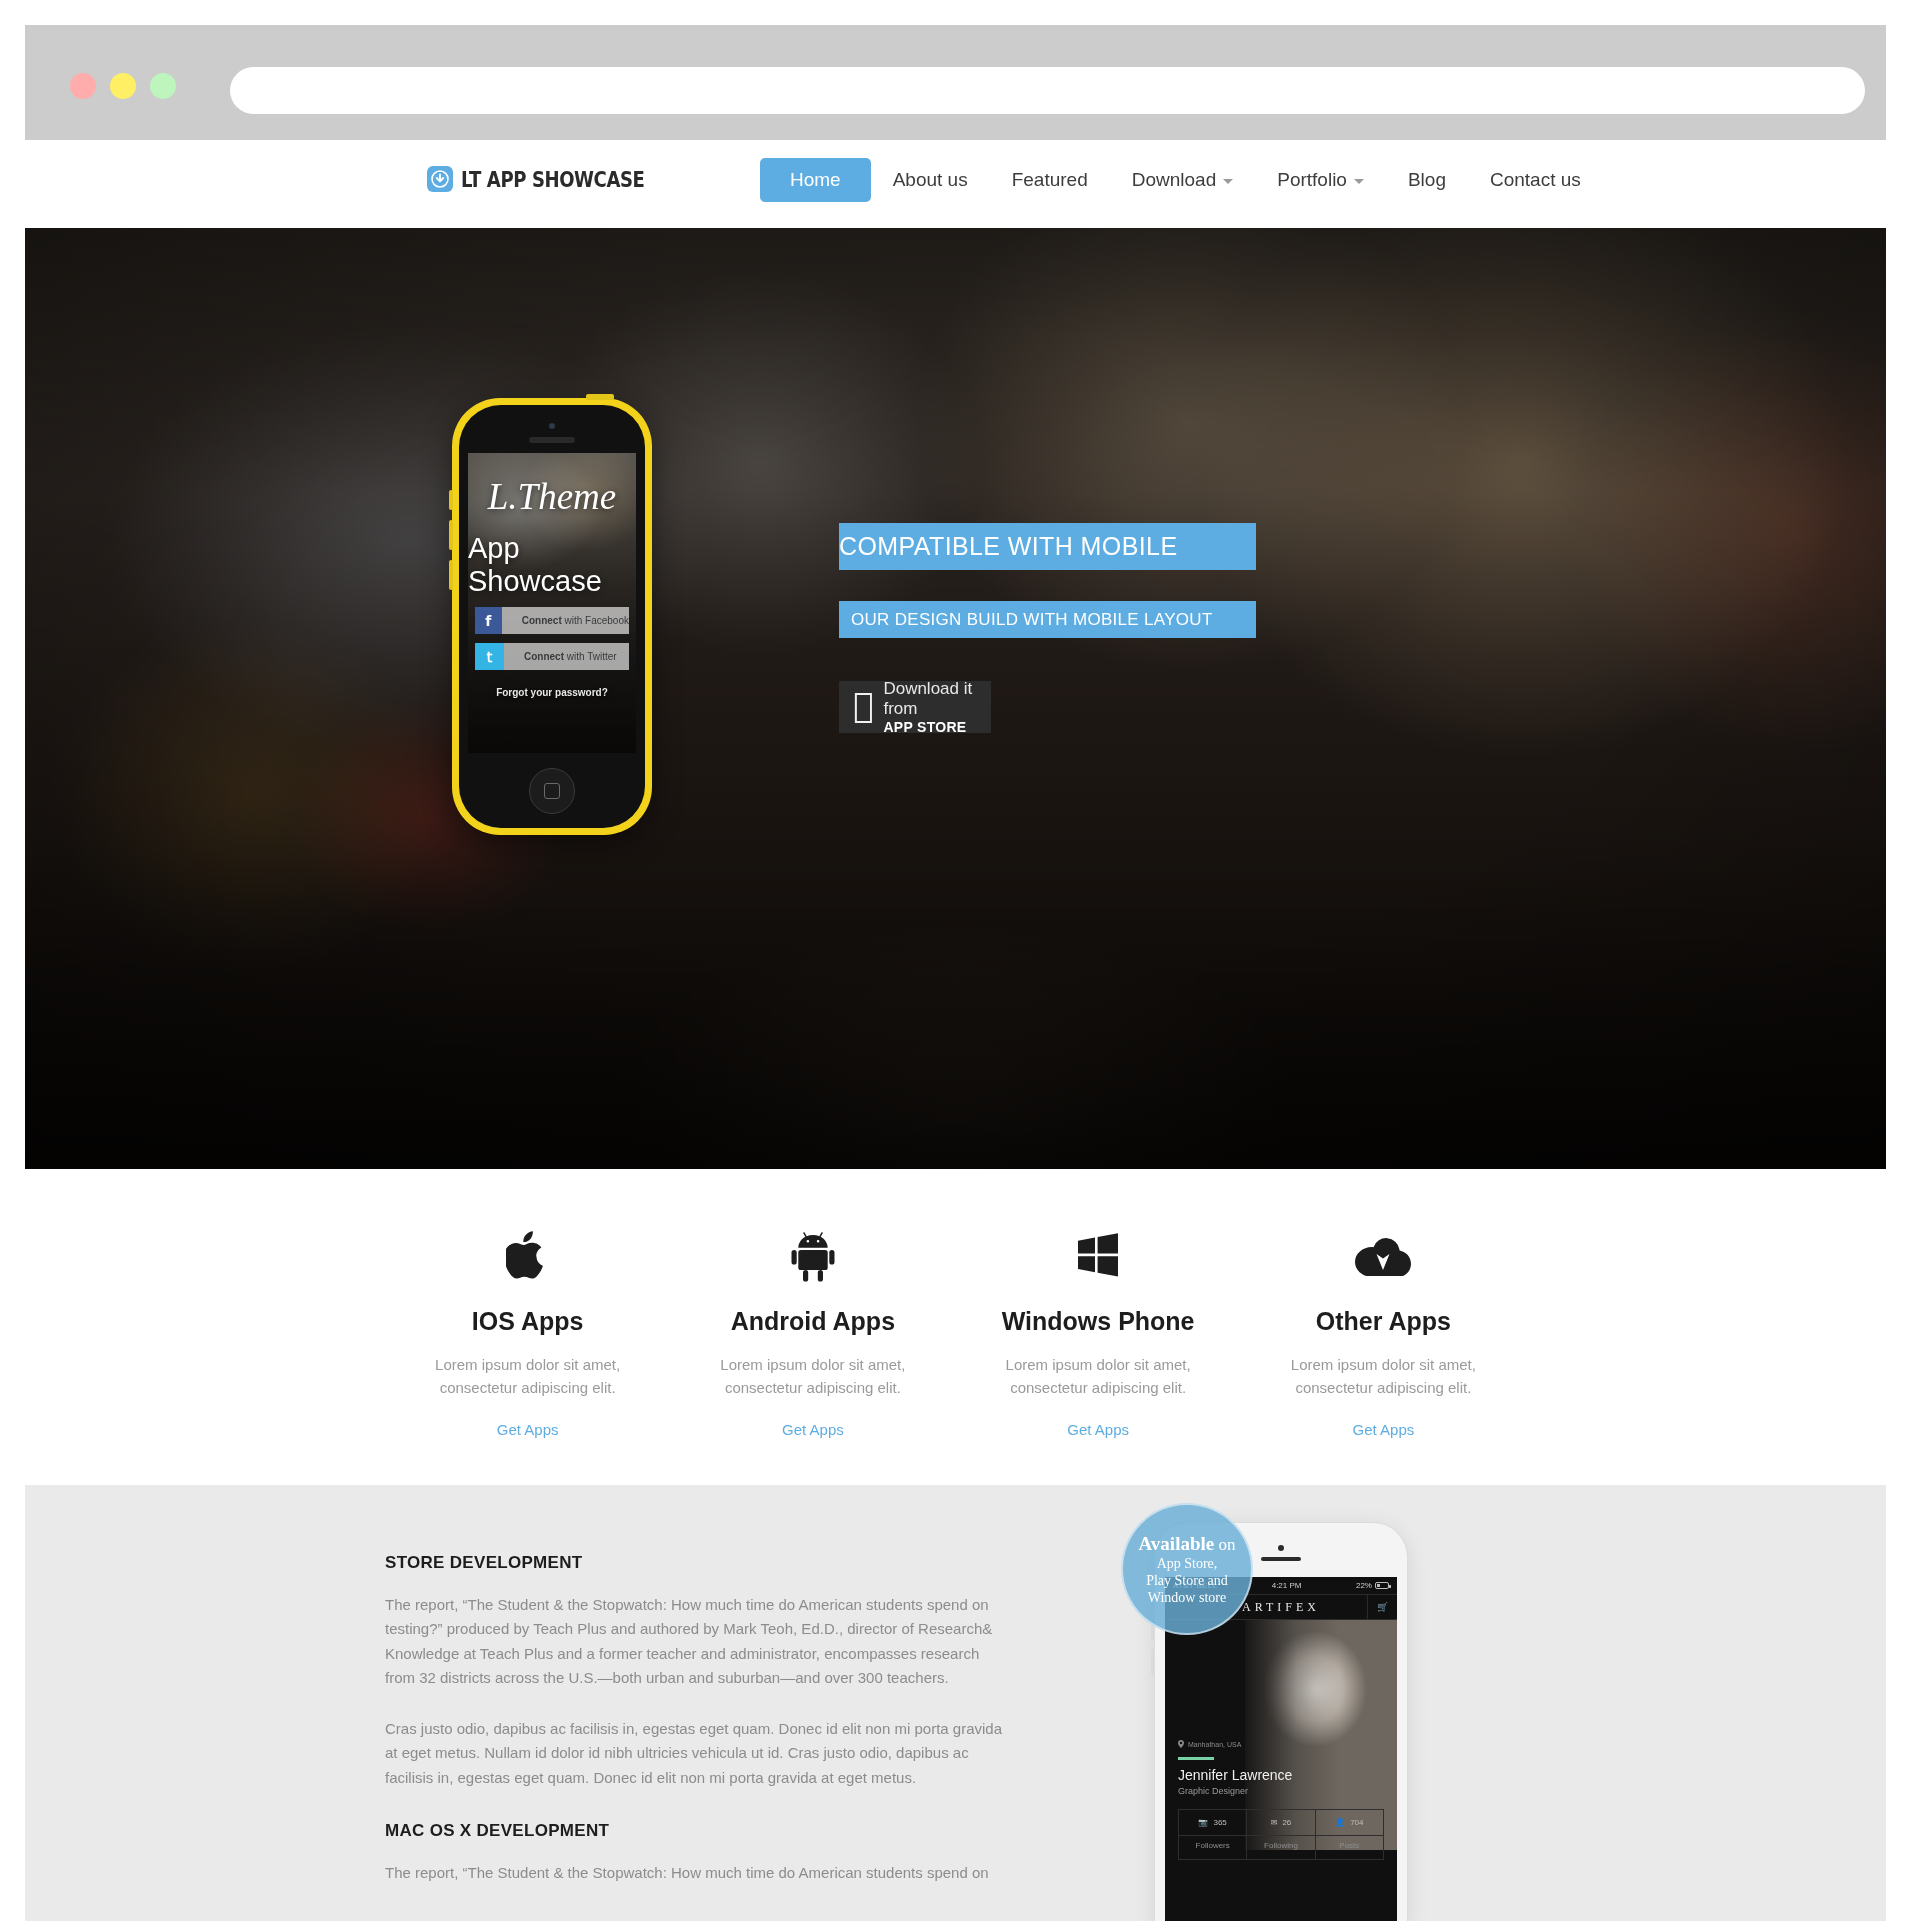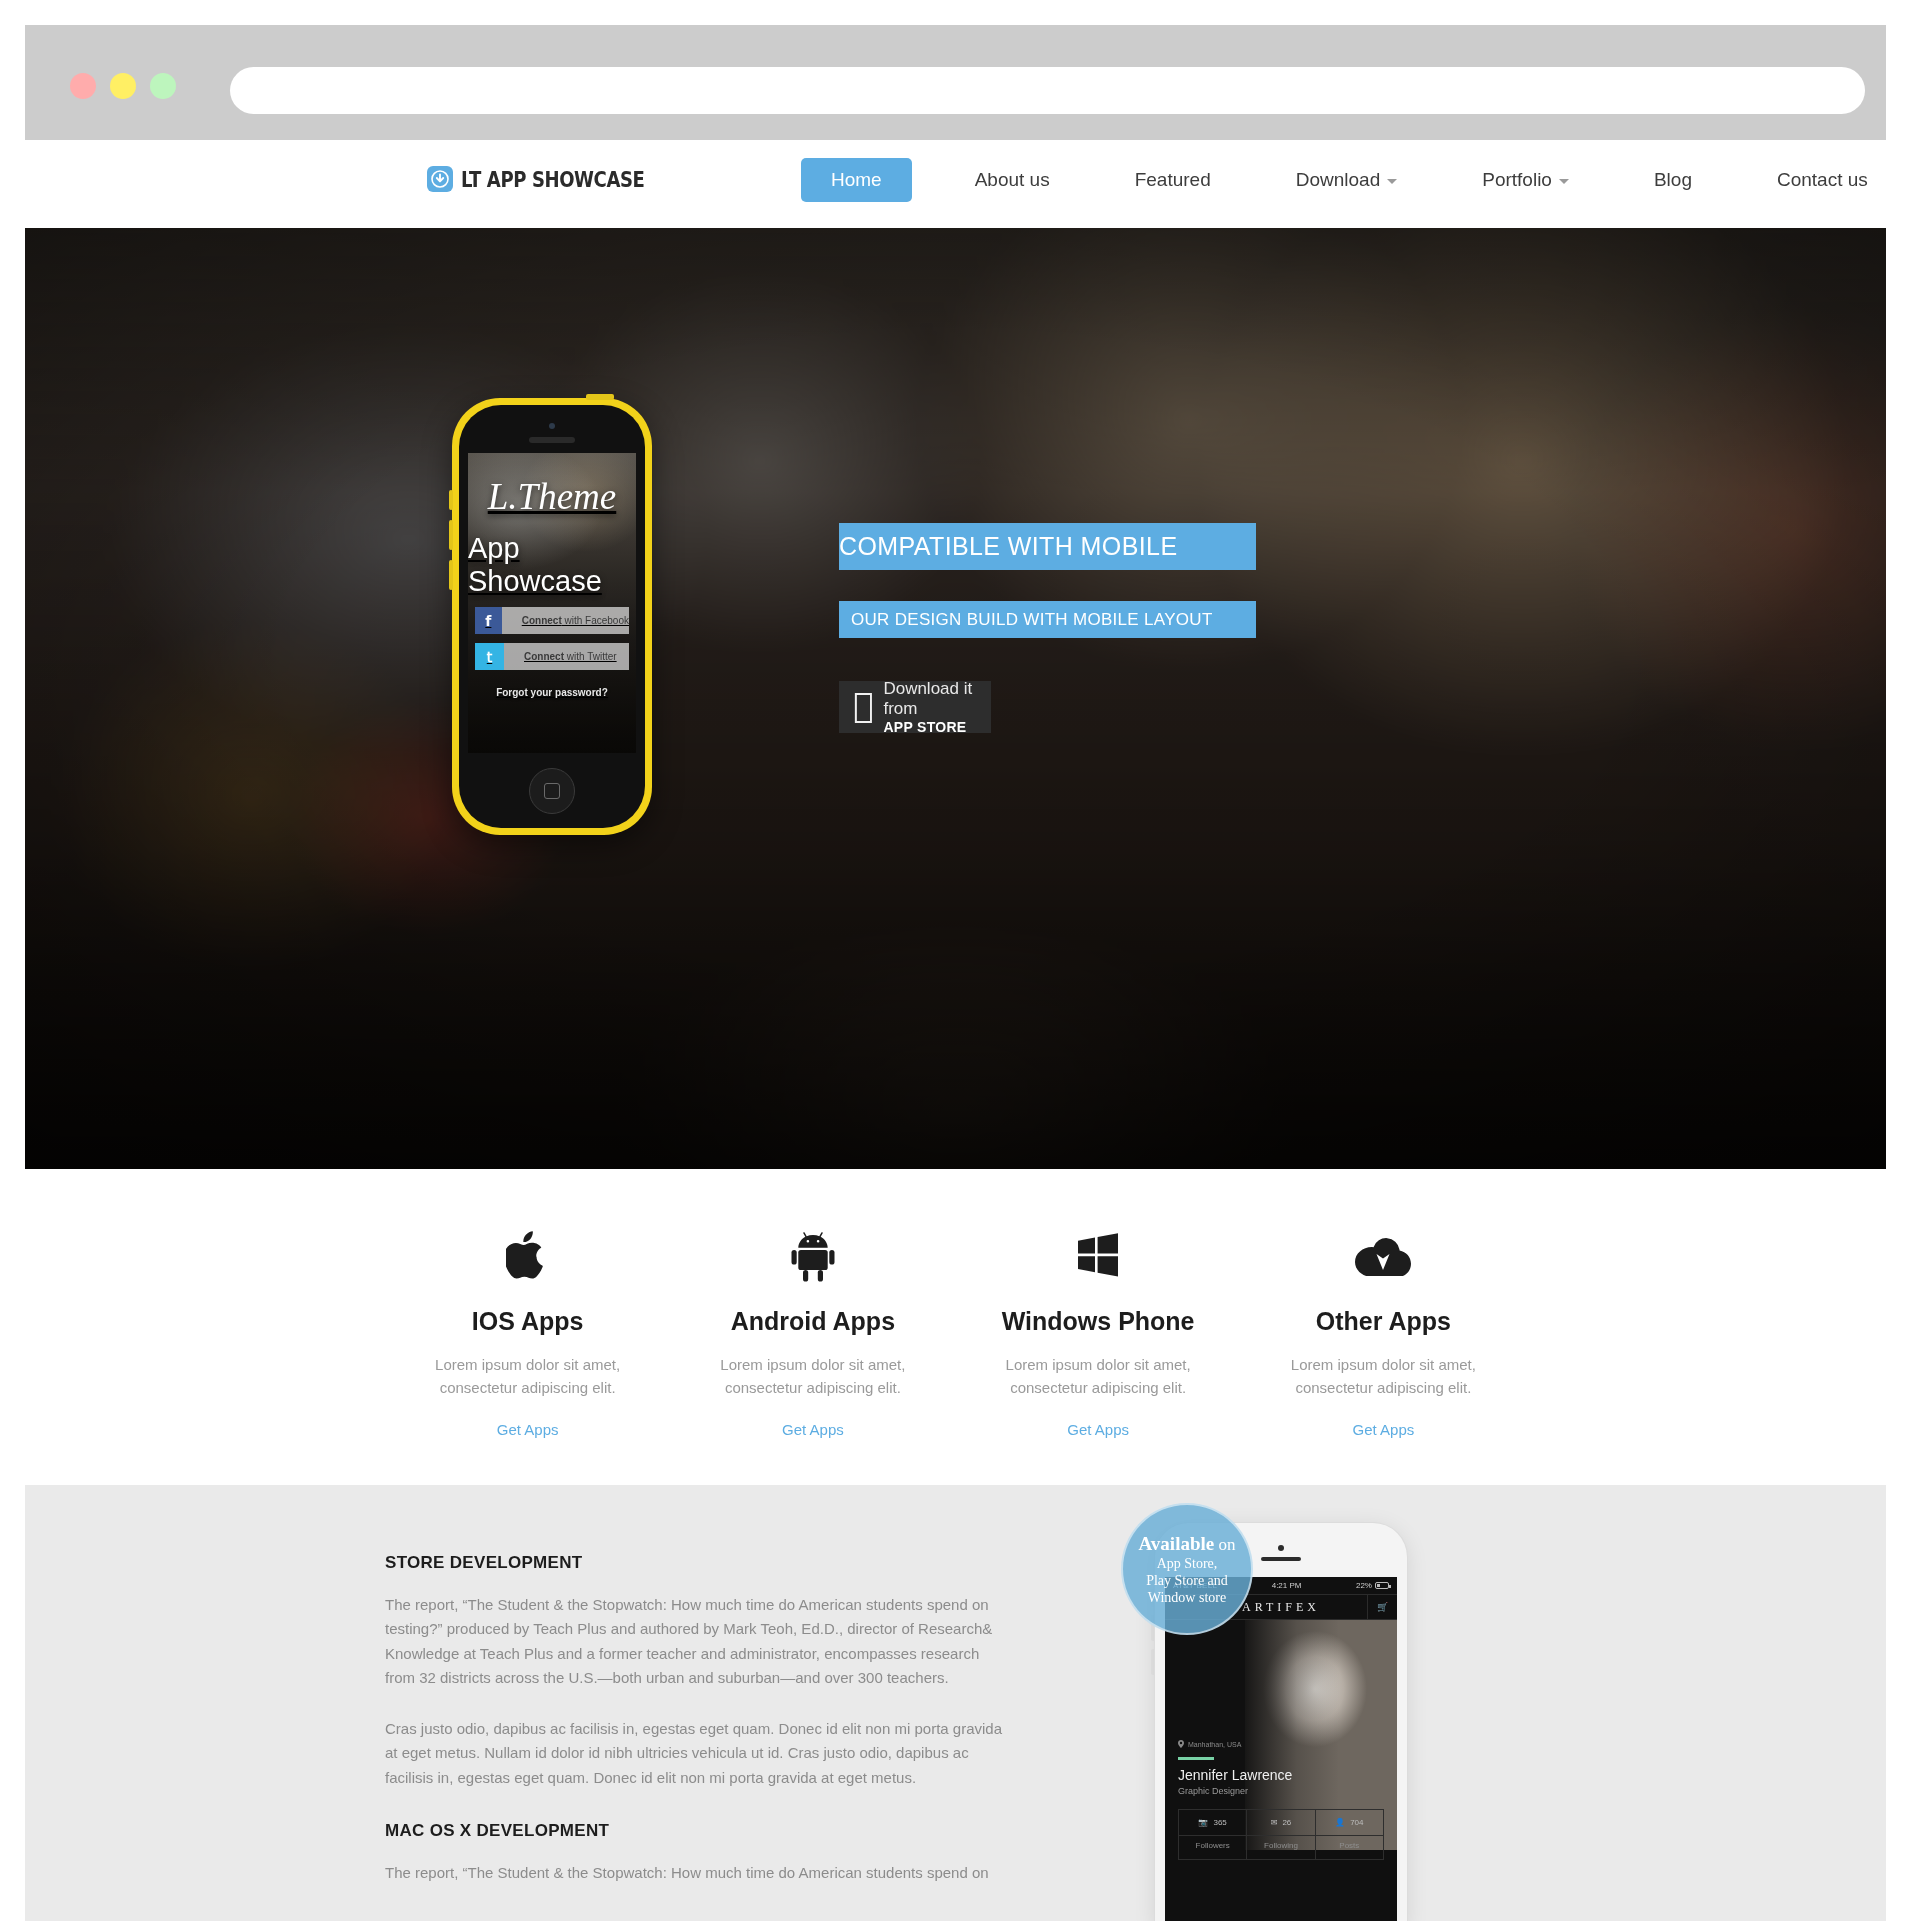--- a/index.html
+++ b/index.html
@@ -84,21 +84,20 @@
     display: flex; align-items: center;
   }
   .nav-item {
     font-size: 19px;
     color: #3d3d3d;
     padding: 11px 22px;
     white-space: nowrap;
     display: flex; align-items: center; gap: 7px;
     cursor: pointer;
     text-decoration: none;
-    margin-left: 41px;
   }
   .nav-item.active {
     background: #5dade2;
     color: #ffffff;
     border-radius: 5px;
     padding: 11px 30px;
   }
   .caret {
     display: inline-block;
     width: 0; height: 0;
@@ -164,21 +163,21 @@
   }
   .phone-screen {
     position: absolute;
     left: 9px; top: 48px; right: 9px;
     height: 300px;
     overflow: hidden;
     background:
       radial-gradient(ellipse 120px 90px at 30% 18%, rgba(215,215,210,0.55), transparent 70%),
       radial-gradient(ellipse 90px 80px at 70% 14%, rgba(225,200,160,0.45), transparent 72%),
       linear-gradient(180deg, #6f6a62 0%, #4a443d 34%, #2e2a26 62%, #17140f 100%);
-    display: flex; flex-direction: column; align-items: center; text-decoration: underline;
+    display: flex; flex-direction: column; align-items: center;
   }
   .phone-screen::after {
     content: "";
     position: absolute; inset: 0;
     background: linear-gradient(180deg, rgba(0,0,0,0.18) 0%, rgba(0,0,0,0.42) 60%, rgba(0,0,0,0.6) 100%);
   }
   .ps-content { position: relative; z-index: 2; width: 100%; display:flex; flex-direction:column; align-items:center; }
   .ps-logo {
     font-family: "Liberation Serif", serif;
     font-style: italic;

